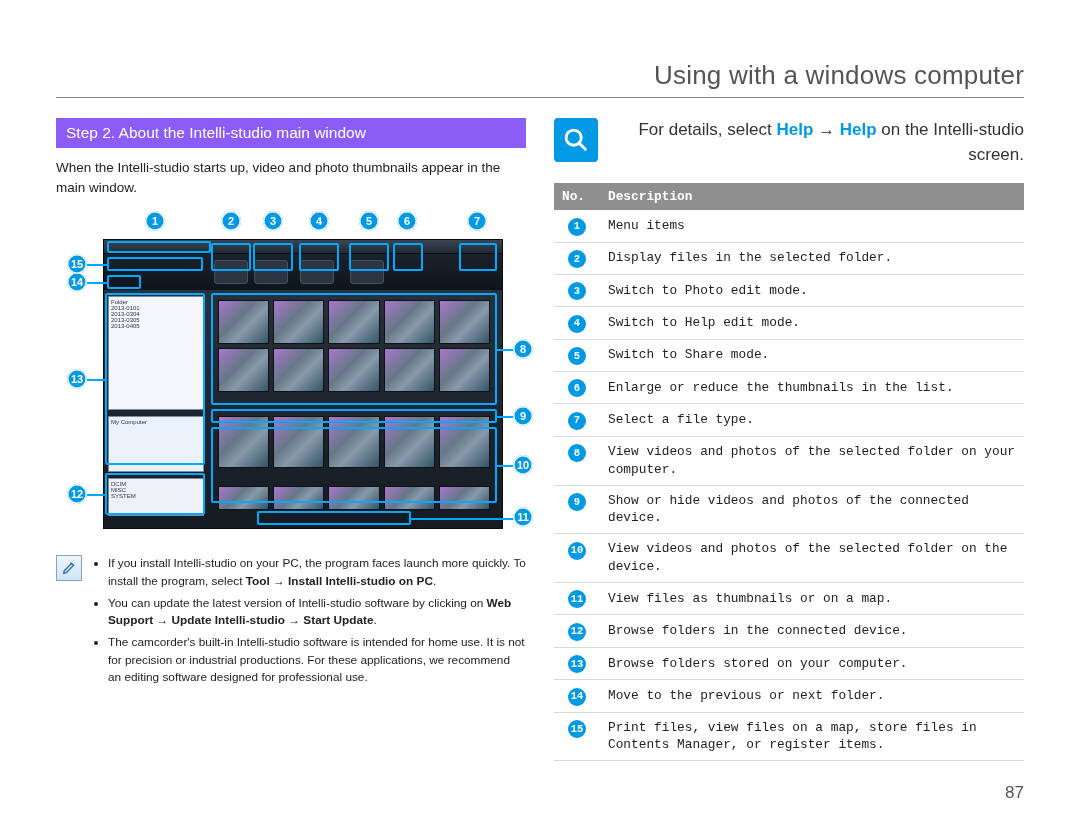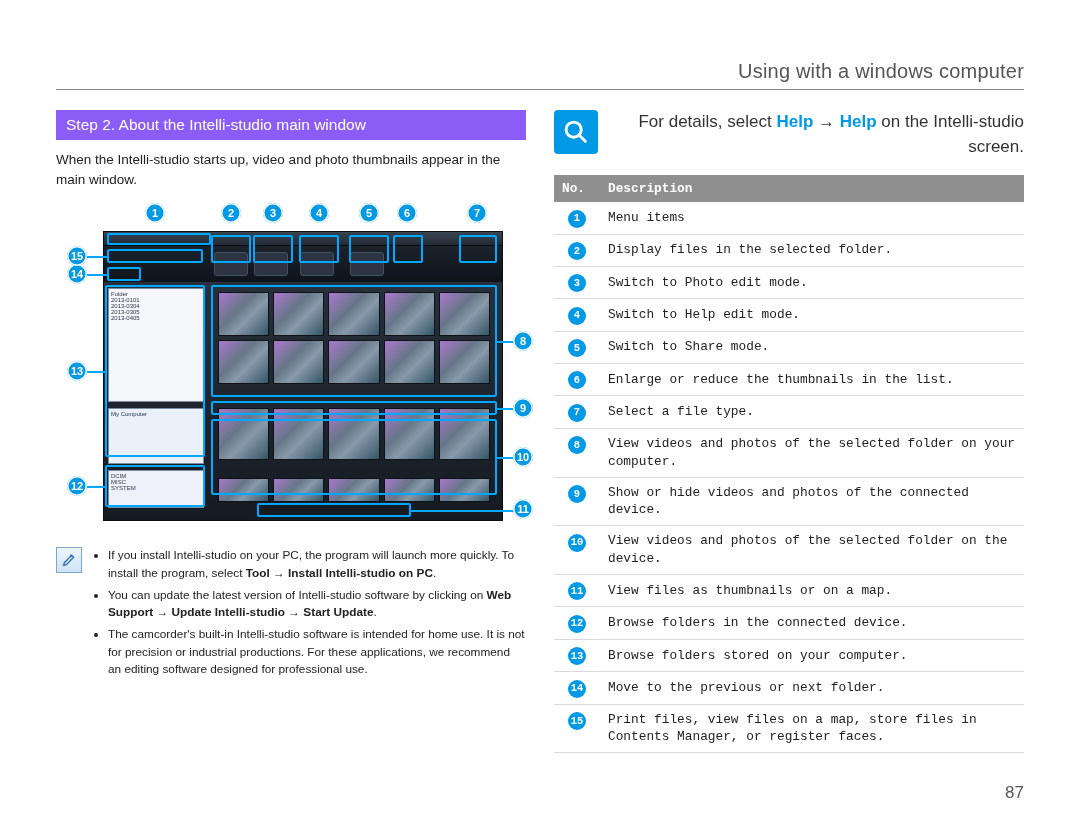--- a/index.html
+++ b/index.html
@@ -1,18 +1,18 @@
 <!DOCTYPE html>
 <html><head>
 <meta charset="utf-8">
 <style>
   * { margin:0; padding:0; box-sizing:border-box; }
   body { font-family: Arial, Helvetica, sans-serif; width:1080px; height:825px; position:relative; background:#fff; color:#222; }
   .page { padding: 60px 56px 0 56px; }
-  .page-title { text-align:right; font-size:20px; font-weight:400; color:#555; margin-bottom:6px; letter-spacing:0.2px; }
+  .page-title { text-align:right; font-size:26px; font-weight:400; color:#555; margin-bottom:6px; letter-spacing:0.2px; }
   hr.rule { border:none; border-top:1px solid #888; margin-bottom:20px; }
   .columns { display:flex; gap:28px; }
   .col { flex:1 1 0; min-width:0; }
   
   .step-bar { background:#8b5cf6; color:#fff; font-size:15.5px; padding:6px 10px; font-weight:500; margin-bottom:10px; }
   .intro { font-size:13.5px; line-height:1.45; color:#222; margin-bottom:14px; }
   .shot-wrap { position:relative; width:460px; height:330px; margin:0 auto 14px auto; }
   .shot { position:absolute; left:42px; top:28px; width:400px; height:290px; background:linear-gradient(#2b3440,#161b22); border:1px solid #0a0d12; }
   .shot .titlebar { height:14px; background:linear-gradient(#3a4552,#222a33); border-bottom:1px solid #0b0f14; }
   .shot .toolbar { height:36px; background:linear-gradient(#1b222b,#0f141b); position:relative; }
@@ -149,21 +149,21 @@
 
       <div class="note">
         <div class="nicon">
           <svg viewBox="0 0 24 24" fill="none" stroke="currentColor" stroke-width="2">
               <path d="M4 20l4-1 11-11-3-3L5 16l-1 4z"></path>
               <path d="M14 4l3 3"></path>
             </svg>
         </div>
         <ul>
           <li>
-            <span>If you install Intelli-studio on your PC, the program will launch more quickly. To install the program, select </span><b>Tool</b><span class="arrow"> → </span><b>Install Intelli-studio on PC</b><span>.</span>
+            <span>If you install Intelli-studio on your PC, the program faces launch more quickly. To install the program, select </span><b>Tool</b><span class="arrow"> → </span><b>Install Intelli-studio on PC</b><span>.</span>
           </li>
           <li>
             <span>You can update the latest version of Intelli-studio software by clicking on </span><b>Web Support</b><span class="arrow">  → </span><b>Update Intelli-studio</b><span class="arrow"> → </span><b>Start Update</b><span>.</span>
           </li>
           <li><span>The camcorder's built-in Intelli-studio software is intended for home use. It is not for precision or industrial productions. For these applications, we recommend an editing software designed for professional use.</span></li>
         </ul>
       </div>
     </div>
 
     <div class="col">
@@ -238,21 +238,21 @@
             <tr>
               <td class="ic"><span class="badge">13</span></td>
               <td>Browse folders stored on your computer.</td>
             </tr>
             <tr>
               <td class="ic"><span class="badge">14</span></td>
               <td>Move to the previous or next folder.</td>
             </tr>
             <tr>
               <td class="ic"><span class="badge">15</span></td>
-              <td>Print files, view files on a map, store files in Contents Manager, or register faces.</td>
+              <td>Print files, view files on a map, store files in Contents Manager, or register items.</td>
             </tr>
           </tbody>
       </table>
     </div>
   </div>
 
   <div class="pagenum">87</div>
 </div>
 
 </body></html>

